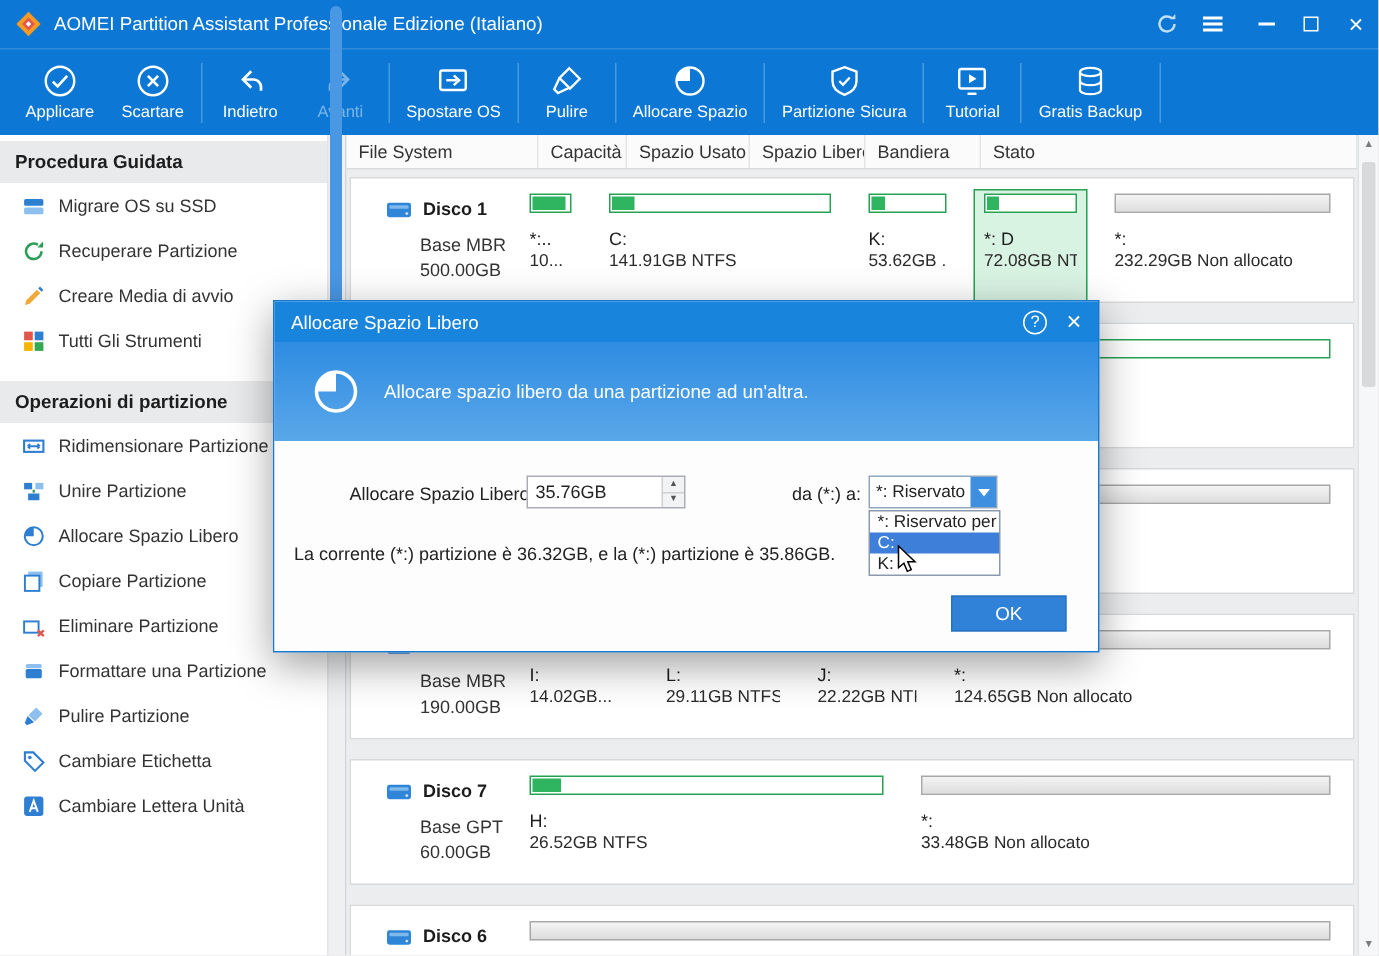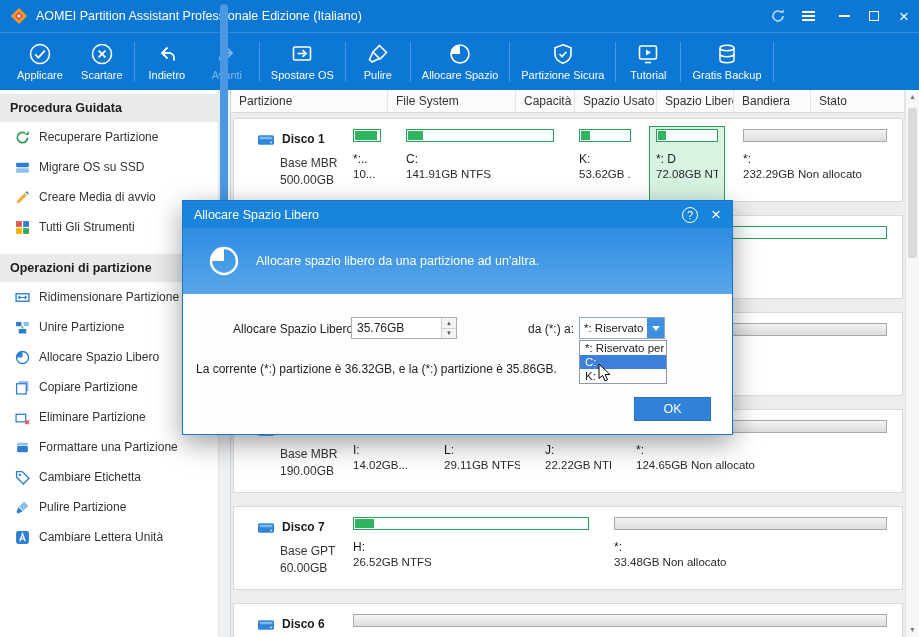--- a/index.html
+++ b/index.html
@@ -319,34 +319,34 @@
     </div>
     <div class="tb-sep"></div>
   </div>
 
 <div class="sidebar" id="sidebar">
     <div class="sb-section">
       <div class="sb-header">Procedura Guidata</div>
       <div class="sb-item">
         <span class="sb-icon">
           <svg viewBox="0 0 14 14">
+            <rect x="1" y="2.5" width="12" height="4.2" rx="1" fill="#2e7fd2"></rect>
+            <rect x="1" y="7.8" width="12" height="4.2" rx="1" fill="#8ec0ef"></rect>
+          </svg>
+        </span>
+        <span>Migrare OS su SSD</span>
+      </div>
+      <div class="sb-item">
+        <span class="sb-icon">
+          <svg viewBox="0 0 14 14">
             <path d="M11.8 7A4.8 4.8 0 1 1 9.6 3" fill="none" stroke="#2e9e57" stroke-width="1.6"></path>
             <path d="M12.8 1v3.6H9.2z" fill="#2e9e57"></path>
           </svg>
         </span>
         <span>Recuperare Partizione</span>
-      </div>
-      <div class="sb-item">
-        <span class="sb-icon">
-          <svg viewBox="0 0 14 14">
-            <rect x="1" y="2.5" width="12" height="4.2" rx="1" fill="#2e7fd2"></rect>
-            <rect x="1" y="7.8" width="12" height="4.2" rx="1" fill="#8ec0ef"></rect>
-          </svg>
-        </span>
-        <span>Migrare OS su SSD</span>
       </div>
       <div class="sb-item">
         <span class="sb-icon">
           <svg viewBox="0 0 14 14">
             <path d="M1.5 12.5l.9-3L9 2.9l2.1 2.1L4.5 11.6z" fill="#f2a93b"></path>
             <path d="M9.8 2.1l2.1 2.1 1.1-1.1L10.9 1z" fill="#2e7fd2"></path>
           </svg>
         </span>
         <span>Creare Media di avvio</span>
       </div>
@@ -416,53 +416,52 @@
           <svg viewBox="0 0 14 14">
             <rect x="2" y="2.5" width="10" height="2.6" rx="1" fill="#8ec0ef"></rect>
             <rect x="2" y="5.6" width="10" height="5.8" rx="1" fill="#2e7fd2"></rect>
           </svg>
         </span>
         <span>Formattare una Partizione</span>
       </div>
       <div class="sb-item">
         <span class="sb-icon">
           <svg viewBox="0 0 14 14">
+            <path d="M8.5 1.5l4 4-4.8 4.8-4-4z" fill="#8ec0ef"></path>
+            <path d="M3.2 6.8L1.4 11.2 2.8 12.6 7.2 10.8z" fill="#2e7fd2"></path>
+          </svg>
+        </span>
+        <span>Pulire Partizione</span>
+      </div>
+      <div class="sb-item">
+        <span class="sb-icon">
+          <svg viewBox="0 0 14 14">
             <path d="M1.5 1.5h5.2L13 7.8 7.8 13 1.5 6.7z" fill="none" stroke="#2e7fd2" stroke-width="1.3"></path>
             <circle cx="4.6" cy="4.6" r="1.1" fill="#2e7fd2"></circle>
           </svg>
         </span>
         <span>Cambiare Etichetta</span>
-      </div>
-      <div class="sb-item">
-        <span class="sb-icon">
-          <svg viewBox="0 0 14 14">
-            <path d="M8.5 1.5l4 4-4.8 4.8-4-4z" fill="#8ec0ef"></path>
-            <path d="M3.2 6.8L1.4 11.2 2.8 12.6 7.2 10.8z" fill="#2e7fd2"></path>
-          </svg>
-        </span>
-        <span>Pulire Partizione</span>
       </div>
       <div class="sb-item">
         <span class="sb-icon">
           <svg viewBox="0 0 14 14">
             <rect x="1" y="1" width="12" height="12" rx="2" fill="#2e7fd2"></rect>
             <path d="M4.5 10.5L7 3.5l2.5 7M5.4 8.2h3.2" stroke="#fff" stroke-width="1.2" fill="none"></path>
           </svg>
         </span>
         <span>Cambiare Lettera Unità</span>
       </div>
     </div>
   </div>
 <div class="sb-scroll-track"></div>
 <div class="sb-scroll-thumb"></div>
 <div class="side-border"></div>
 
 <div class="main">
   <div class="thead" id="thead">
-      <div class="th" style="width: 157px;">Partizione</div>
       <div class="th" style="width: 128px;">File System</div>
       <div class="th" style="width: 59px;">Capacità</div>
       <div class="th" style="width: 82px;">Spazio Usato</div>
       <div class="th" style="width: 77px;">Spazio Libero</div>
       <div class="th" style="width: 77px;">Bandiera</div>
       <div class="th" style="flex: 1 1 0%;">Stato</div>
     </div>
   <div class="disk-list" id="disk-list">
       <div class="disk-row">
         <div class="disk-info">

